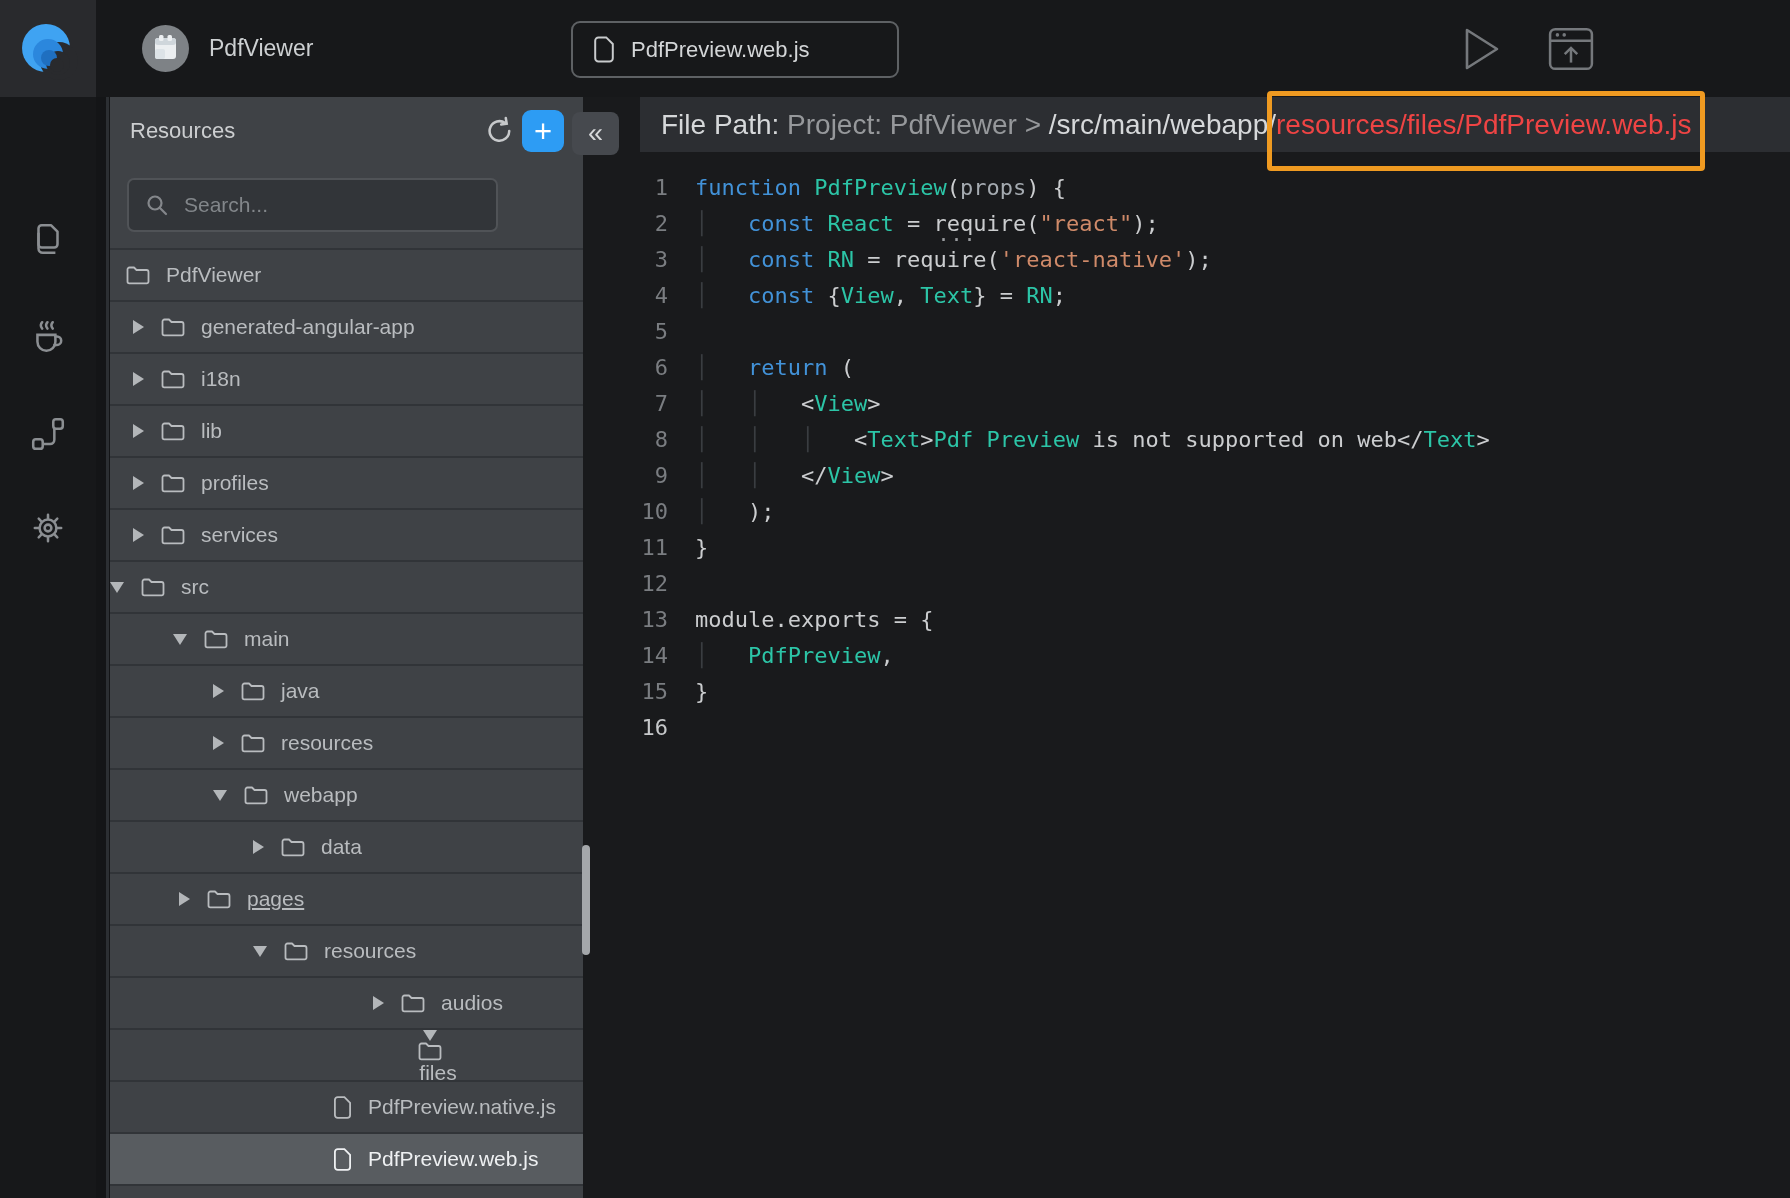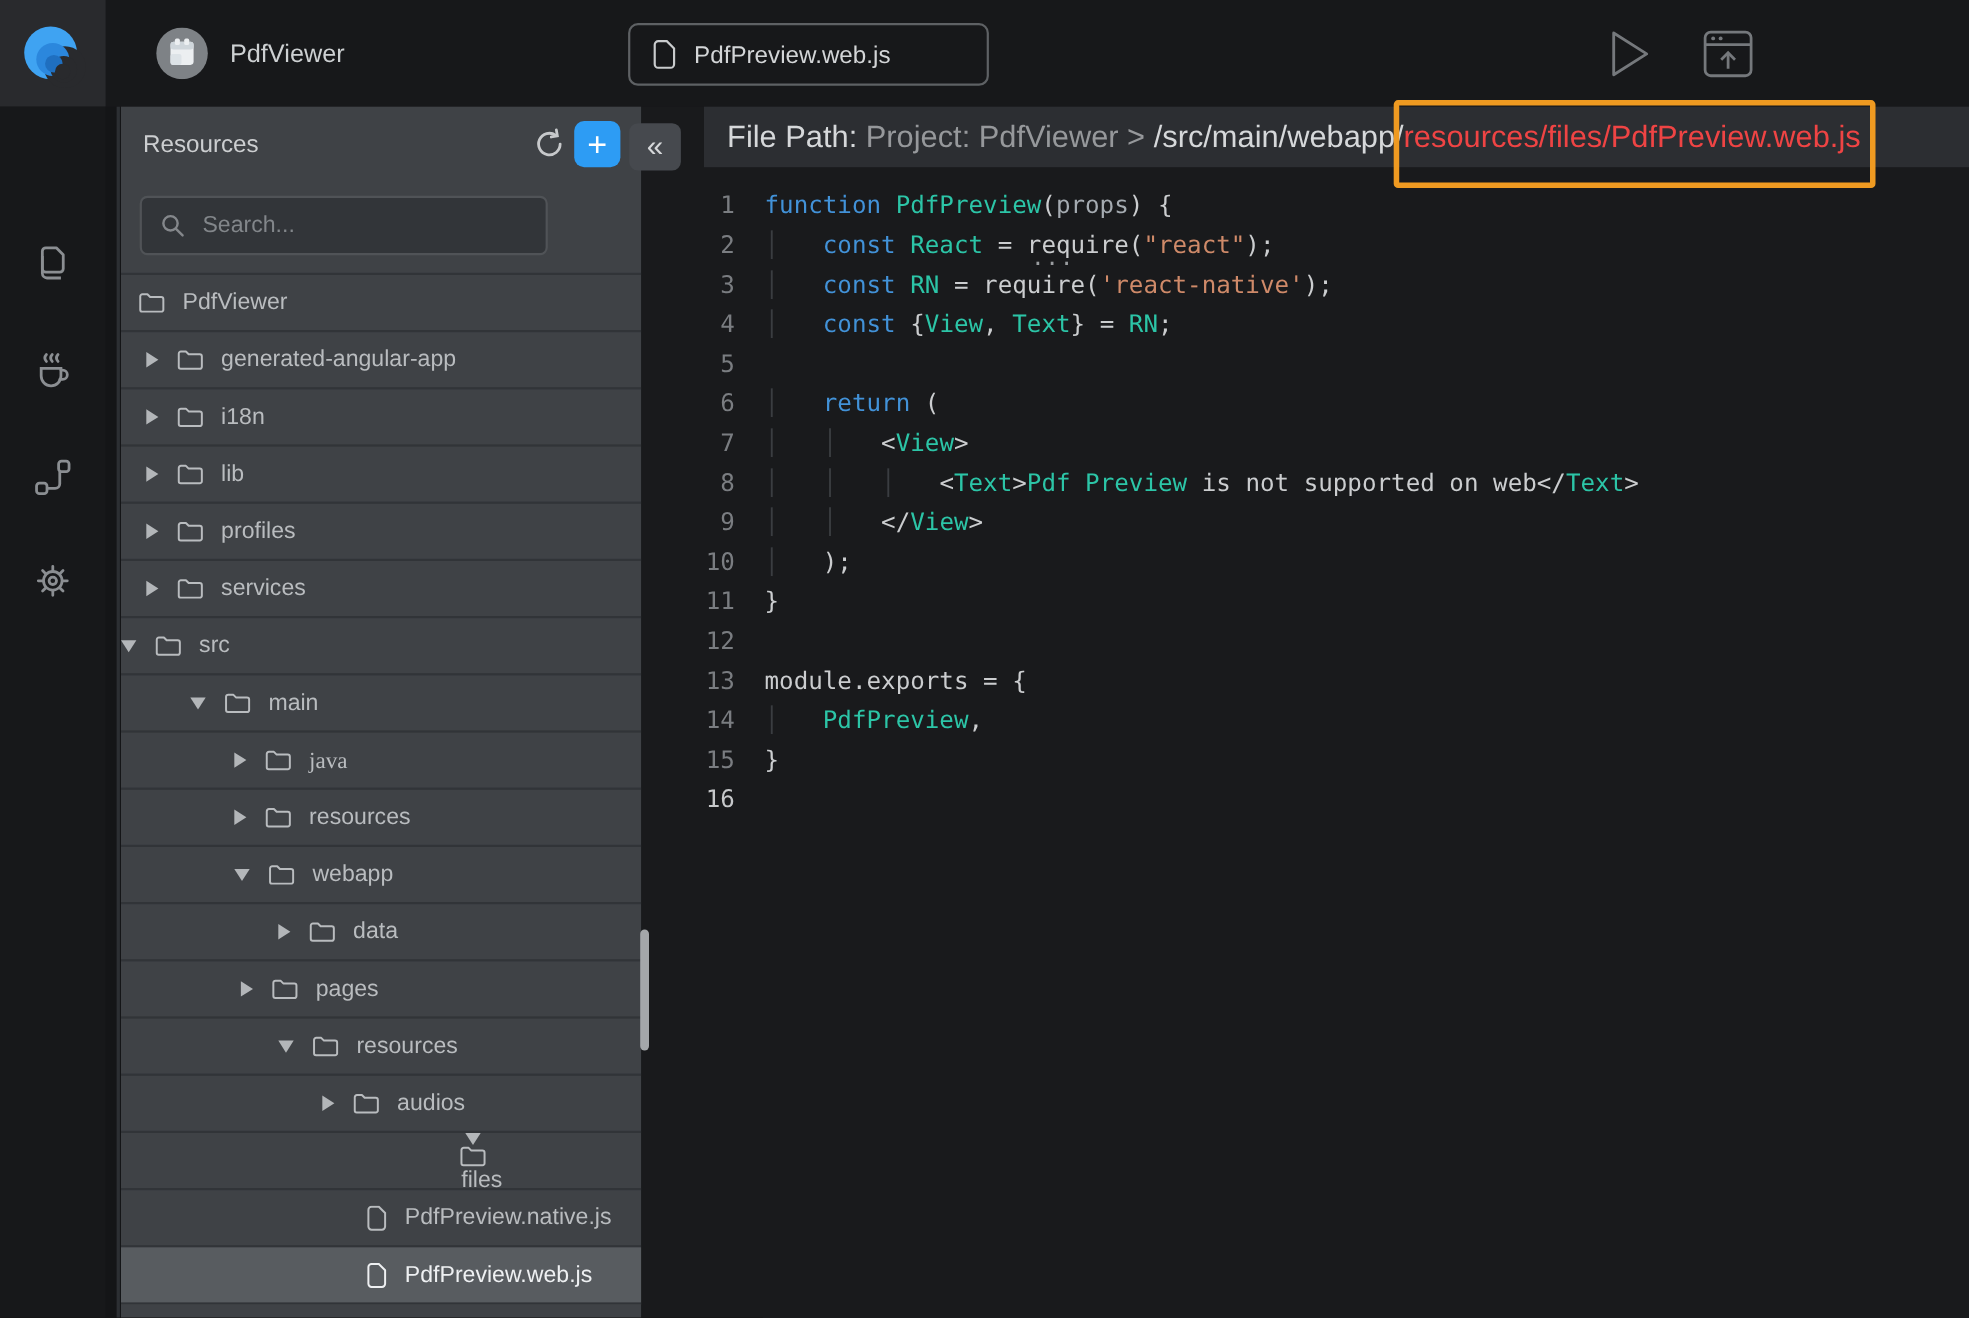--- a/index.html
+++ b/index.html
@@ -246,21 +246,21 @@
         </div>
         <div class="trow" style="padding-left: 63px;">
           <div class="car e"></div>
           <span class="ticon">
             <svg width="24" height="20" viewBox="0 0 24 20" fill="none" stroke="currentColor" stroke-width="1.8" stroke-linejoin="round">
               <path d="M1.5 16.5 V4.5 A2 2 0 0 1 3.5 2.5 H8 L10.5 5 H20.5 A2 2 0 0 1 22.5 7 V16.5 A1.8 1.8 0 0 1 20.7 18.3 H3.3 A1.8 1.8 0 0 1 1.5 16.5 Z"></path>
             </svg>
           </span>
           <span>main</span>
         </div>
-        <div class="trow" style="padding-left: 103px; font-family: Liberation Serif, serif;">
+        <div class="trow" style="padding-left: 103px;">
           <div class="car c"></div>
           <span class="ticon">
             <svg width="24" height="20" viewBox="0 0 24 20" fill="none" stroke="currentColor" stroke-width="1.8" stroke-linejoin="round">
               <path d="M1.5 16.5 V4.5 A2 2 0 0 1 3.5 2.5 H8 L10.5 5 H20.5 A2 2 0 0 1 22.5 7 V16.5 A1.8 1.8 0 0 1 20.7 18.3 H3.3 A1.8 1.8 0 0 1 1.5 16.5 Z"></path>
             </svg>
           </span>
           <span>java</span>
         </div>
         <div class="trow" style="padding-left: 103px;">
           <div class="car c"></div>
@@ -282,39 +282,39 @@
         </div>
         <div class="trow" style="padding-left: 143px;">
           <div class="car c"></div>
           <span class="ticon">
             <svg width="24" height="20" viewBox="0 0 24 20" fill="none" stroke="currentColor" stroke-width="1.8" stroke-linejoin="round">
               <path d="M1.5 16.5 V4.5 A2 2 0 0 1 3.5 2.5 H8 L10.5 5 H20.5 A2 2 0 0 1 22.5 7 V16.5 A1.8 1.8 0 0 1 20.7 18.3 H3.3 A1.8 1.8 0 0 1 1.5 16.5 Z"></path>
             </svg>
           </span>
           <span>data</span>
         </div>
-        <div class="trow" style="padding-left: 109px;">
+        <div class="trow" style="padding-left: 69px; text-decoration: underline;">
           <div class="car c"></div>
           <span class="ticon">
             <svg width="24" height="20" viewBox="0 0 24 20" fill="none" stroke="currentColor" stroke-width="1.8" stroke-linejoin="round">
               <path d="M1.5 16.5 V4.5 A2 2 0 0 1 3.5 2.5 H8 L10.5 5 H20.5 A2 2 0 0 1 22.5 7 V16.5 A1.8 1.8 0 0 1 20.7 18.3 H3.3 A1.8 1.8 0 0 1 1.5 16.5 Z"></path>
             </svg>
           </span>
           <span>pages</span>
         </div>
         <div class="trow" style="padding-left: 143px;">
           <div class="car e"></div>
           <span class="ticon">
             <svg width="24" height="20" viewBox="0 0 24 20" fill="none" stroke="currentColor" stroke-width="1.8" stroke-linejoin="round">
               <path d="M1.5 16.5 V4.5 A2 2 0 0 1 3.5 2.5 H8 L10.5 5 H20.5 A2 2 0 0 1 22.5 7 V16.5 A1.8 1.8 0 0 1 20.7 18.3 H3.3 A1.8 1.8 0 0 1 1.5 16.5 Z"></path>
             </svg>
           </span>
           <span>resources</span>
         </div>
-        <div class="trow" style="padding-left: 183px;">
+        <div class="trow" style="padding-left: 183px; justify-content: center;">
           <div class="car c"></div>
           <span class="ticon">
             <svg width="24" height="20" viewBox="0 0 24 20" fill="none" stroke="currentColor" stroke-width="1.8" stroke-linejoin="round">
               <path d="M1.5 16.5 V4.5 A2 2 0 0 1 3.5 2.5 H8 L10.5 5 H20.5 A2 2 0 0 1 22.5 7 V16.5 A1.8 1.8 0 0 1 20.7 18.3 H3.3 A1.8 1.8 0 0 1 1.5 16.5 Z"></path>
             </svg>
           </span>
           <span>audios</span>
         </div>
         <div class="trow" style="padding-left: 183px; flex-direction: column;">
           <div class="car e"></div>

